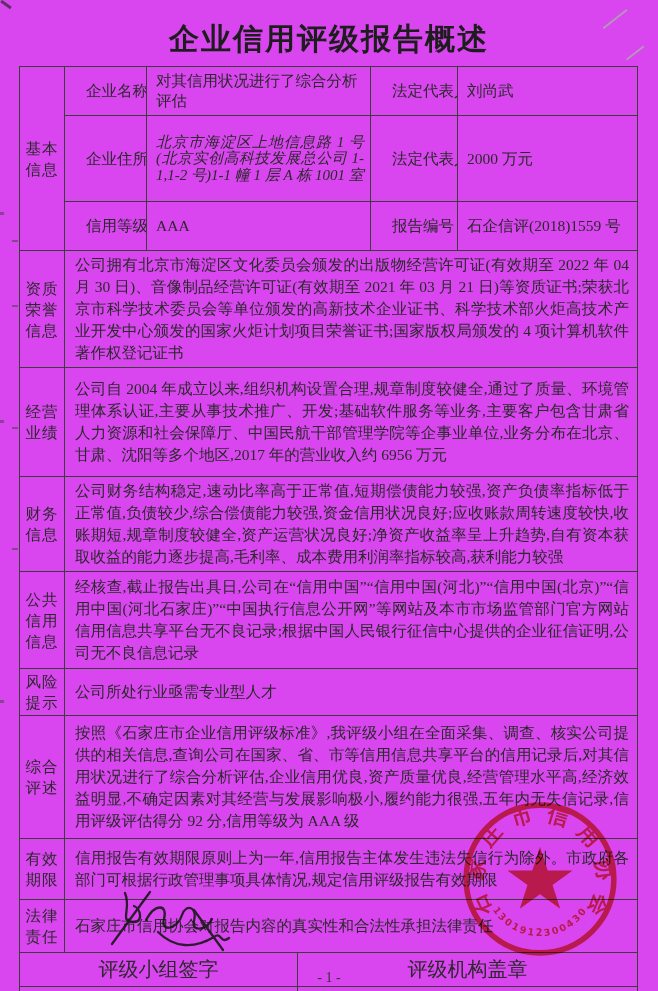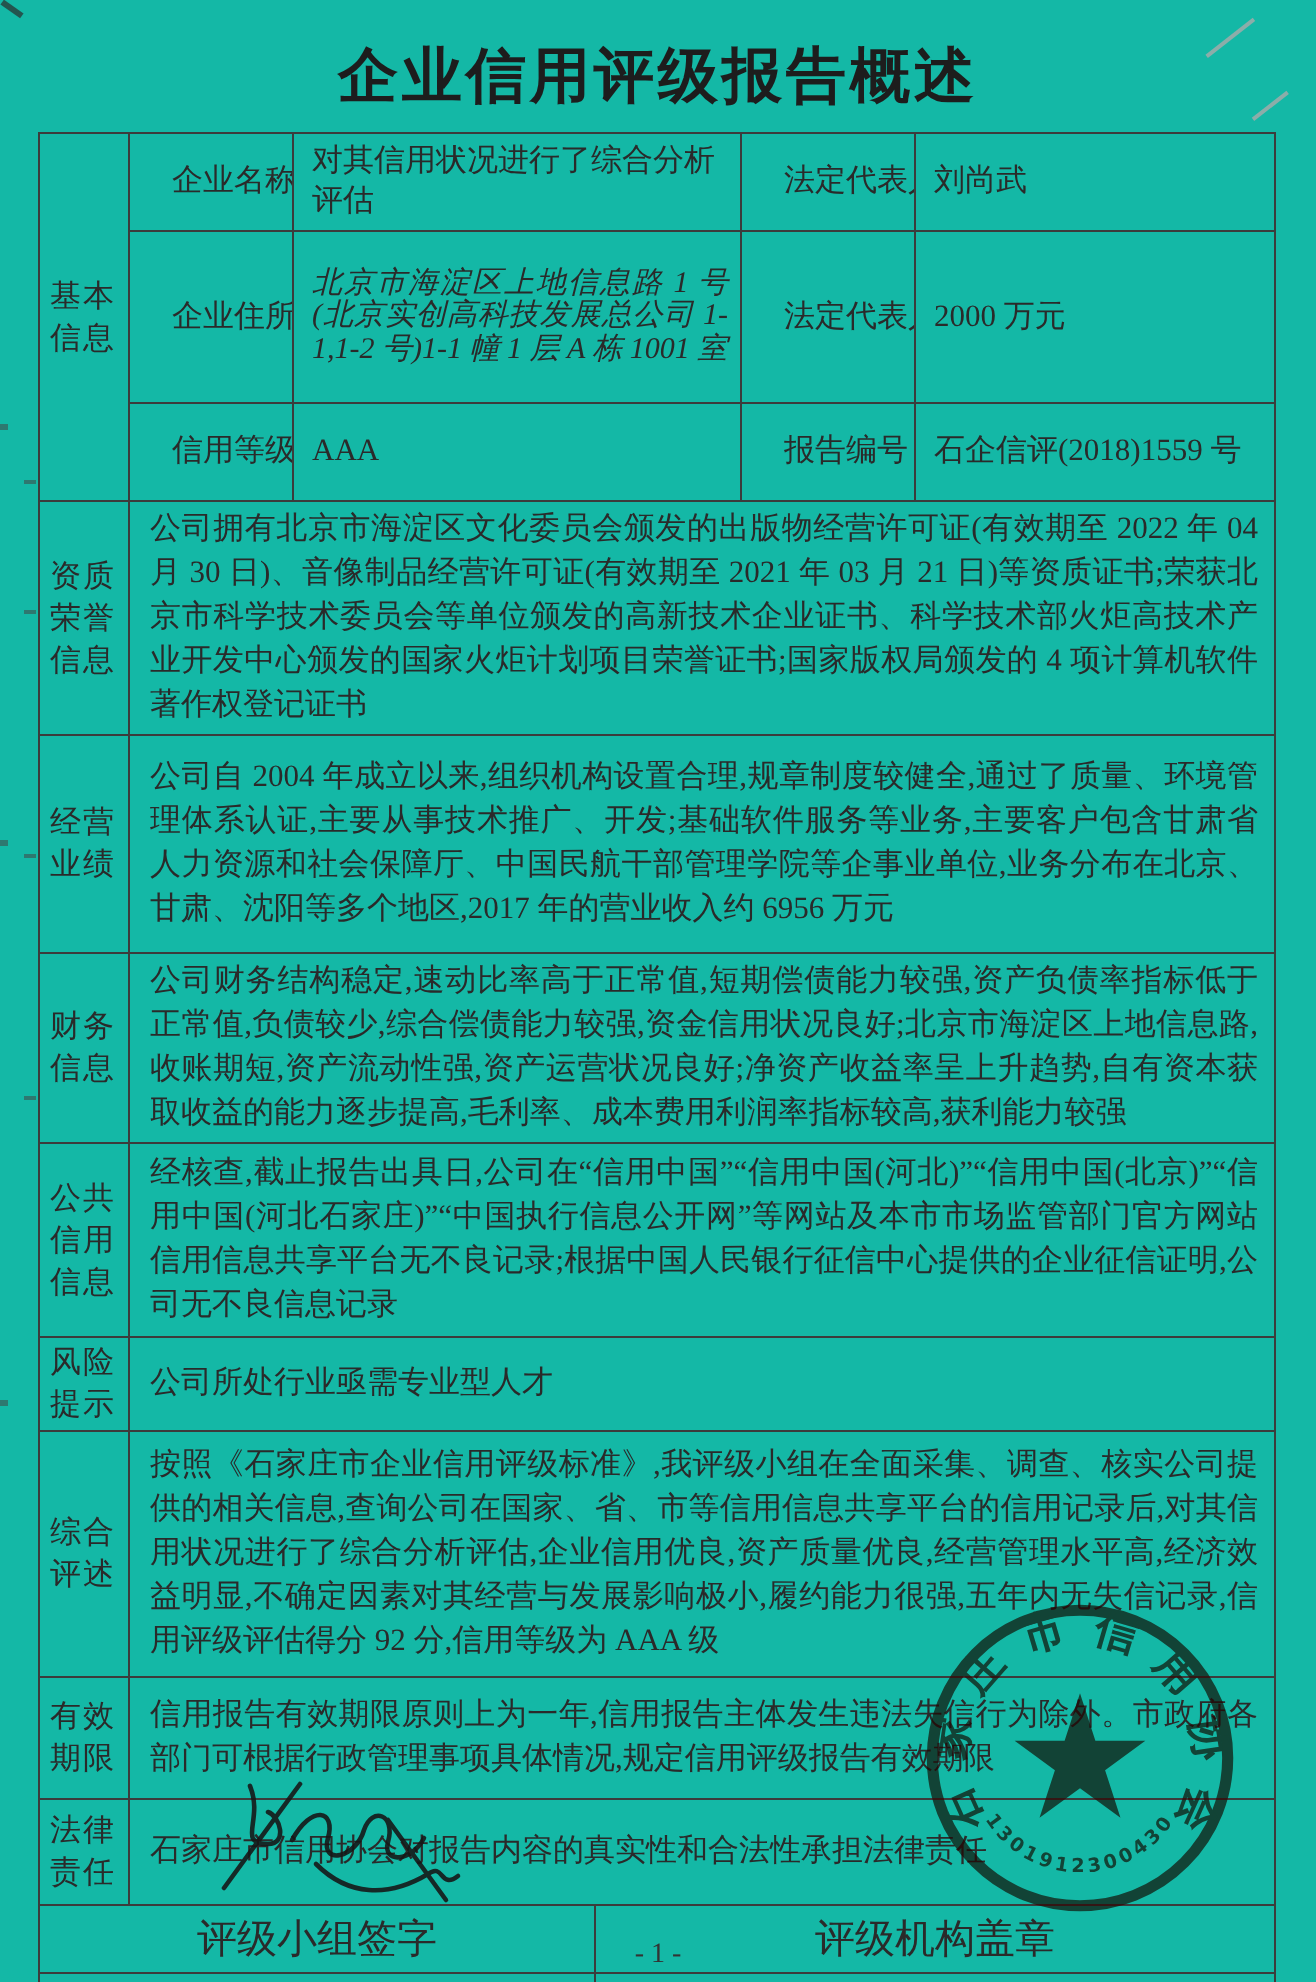--- a/index.html
+++ b/index.html
@@ -1,27 +1,27 @@
 <!DOCTYPE html>
 <html><head>
 <meta charset="utf-8">
 <style>
   html,body{margin:0;padding:0;background:#ffffff;}
   .page{
-    position:relative;width:658px;height:991px;background:#14b8a6;overflow:hidden;
+    position:relative;width:658px;height:991px;background:#d946ef;overflow:hidden;
     font-family:"Liberation Serif","DejaVu Serif",serif;color:#222;
   }
   .doc-title{
     position:absolute;top:22px;left:0;width:100%;text-align:center;
     font-size:30px;line-height:34px;font-weight:700;letter-spacing:2px;color:#1d1d1d;
   }
   .tbl-wrap{position:absolute;left:19px;top:66px;width:618px;}
   table{border-collapse:collapse;table-layout:fixed;width:618px;}
   td{border:1px solid #3c3c3c;vertical-align:middle;font-size:15.5px;color:#2a2a2a;overflow:hidden;}
-  .seclabel{padding:2px 5px;line-height:21px;letter-spacing:1px;}
+  .seclabel{text-align:center;padding:2px 5px;line-height:21px;letter-spacing:1px;}
   .flabel{text-align:right;padding:2px 4px 2px 21px;line-height:20px;white-space:nowrap;}
   .fvalue{text-align:left;padding:2px 6px 2px 9px;line-height:20px;}
   .addr{line-height:16.5px;font-size:15px;text-align:justify;padding:2px 6px 2px 9px;font-style:italic;}
   .body-text{text-align:justify;line-height:22px;padding:3px 8px 3px 10px;}
   .sig-table{margin-top:-1px;}
   .sig-head{height:29px;text-align:center;font-size:20px;padding:2px;}
   .sig-cell{height:71px;position:relative;padding:0;}
   .footer-page{position:absolute;top:970px;left:0;width:100%;text-align:center;font-size:14px;color:#333;}
   .seal{position:absolute;left:453px;top:792px;width:174px;height:174px;z-index:5;mix-blend-mode:multiply;pointer-events:none;}
   .handsign{position:absolute;left:92px;top:878px;width:160px;height:86px;z-index:4;}
@@ -79,21 +79,21 @@
       <tr>
         <td class="seclabel" style="height:90px">资质荣誉信息</td>
         <td class="body-text" colspan="4">公司拥有北京市海淀区文化委员会颁发的出版物经营许可证(有效期至 2022 年 04 月 30 日)、音像制品经营许可证(有效期至 2021 年 03 月 21 日)等资质证书;荣获北京市科学技术委员会等单位颁发的高新技术企业证书、科学技术部火炬高技术产业开发中心颁发的国家火炬计划项目荣誉证书;国家版权局颁发的 4 项计算机软件著作权登记证书</td>
       </tr>
       <tr>
         <td class="seclabel" style="height:104px">经营业绩</td>
         <td class="body-text" colspan="4">公司自 2004 年成立以来,组织机构设置合理,规章制度较健全,通过了质量、环境管理体系认证,主要从事技术推广、开发;基础软件服务等业务,主要客户包含甘肃省人力资源和社会保障厅、中国民航干部管理学院等企事业单位,业务分布在北京、甘肃、沈阳等多个地区,2017 年的营业收入约 6956 万元</td>
       </tr>
       <tr>
         <td class="seclabel" style="height:90px">财务信息</td>
-        <td class="body-text" colspan="4">公司财务结构稳定,速动比率高于正常值,短期偿债能力较强,资产负债率指标低于正常值,负债较少,综合偿债能力较强,资金信用状况良好;北京市海淀区上地信息路,收账期短,资产流动性强,资产运营状况良好;净资产收益率呈上升趋势,自有资本获取收益的能力逐步提高,毛利率、成本费用利润率指标较高,获利能力较强</td>
+        <td class="body-text" colspan="4">公司财务结构稳定,速动比率高于正常值,短期偿债能力较强,资产负债率指标低于正常值,负债较少,综合偿债能力较强,资金信用状况良好;应收账款周转速度较快,收账期短,规章制度较健全,资产运营状况良好;净资产收益率呈上升趋势,自有资本获取收益的能力逐步提高,毛利率、成本费用利润率指标较高,获利能力较强</td>
       </tr>
       <tr>
         <td class="seclabel" style="height:92px">公共信用信息</td>
         <td class="body-text" colspan="4">经核查,截止报告出具日,公司在“信用中国”“信用中国(河北)”“信用中国(北京)”“信用中国(河北石家庄)”“中国执行信息公开网”等网站及本市市场监管部门官方网站信用信息共享平台无不良记录;根据中国人民银行征信中心提供的企业征信证明,公司无不良信息记录</td>
       </tr>
       <tr>
         <td class="seclabel" style="height:38px">风险提示</td>
         <td class="body-text" colspan="4">公司所处行业亟需专业型人才</td>
       </tr>
       <tr>

